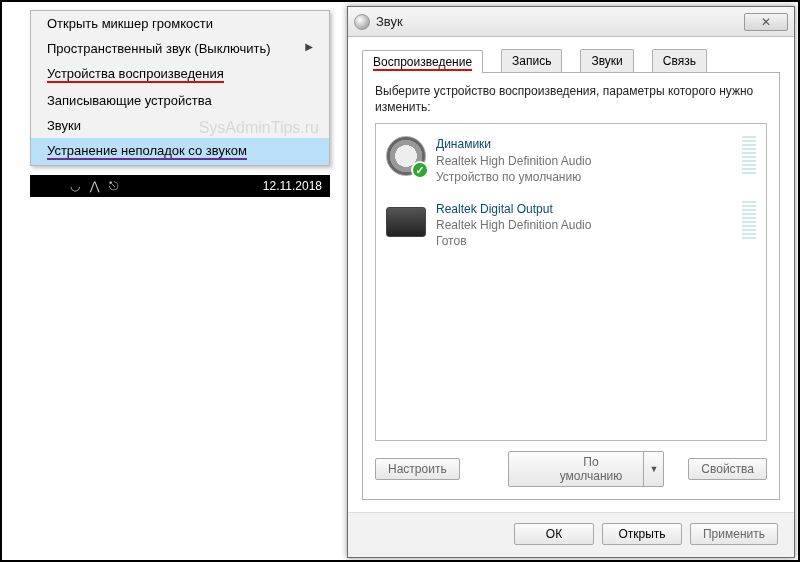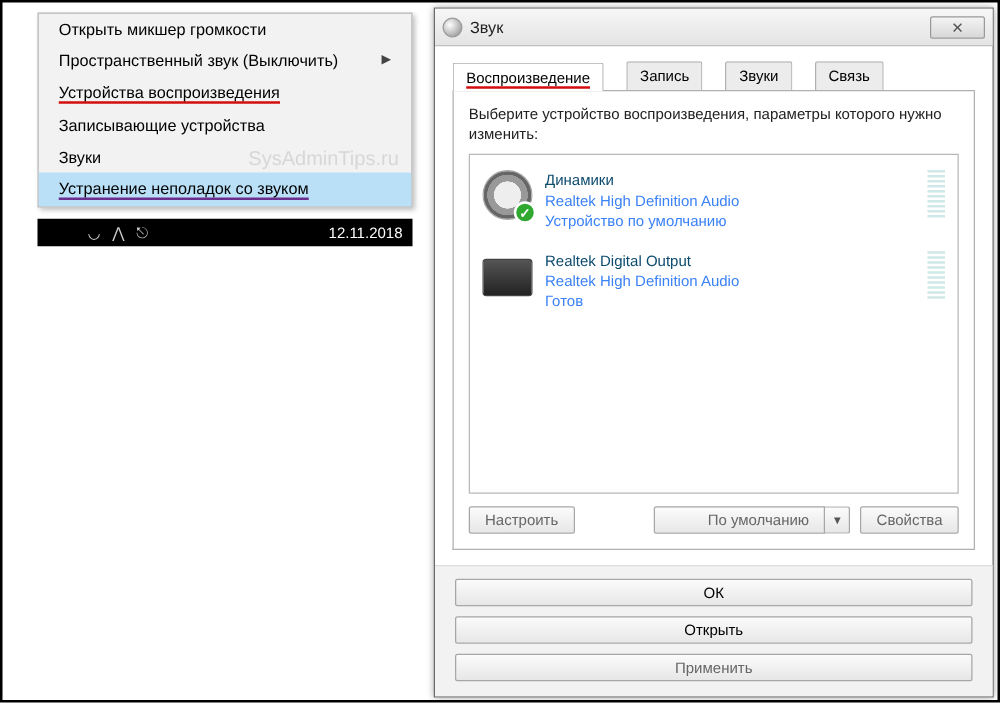--- a/index.html
+++ b/index.html
@@ -184,36 +184,36 @@
     }
     .dev-icon.hardware {
       background: linear-gradient(#555,#222);
       border-radius: 3px;
       border: 1px solid #444;
       height: 30px;
       margin-top: 6px;
     }
     .dev-text { font-size: 12px; line-height: 1.35; }
     .dev-text .name { color: #0c4a6e; }
-    .dev-text .sub { color: #3b82f6; }
+    .dev-text .sub { color: #737373; }
     .level-meter {
       margin-left: auto;
       width: 14px;
       display: flex;
       flex-direction: column;
       gap: 2px;
     }
     .level-meter .bar {
       height: 2px;
       background: #cfe8e8;
     }
 
     .panel-buttons {
       display: flex;
-      gap: 8px;
+      gap: 24px;
       margin-top: 10px;
       align-items: center;
       justify-content: flex-end;
     }
     .btn {
       padding: 3px 12px;
       font-size: 12px;
       background: linear-gradient(#fbfbfb,#e7e7e7);
       border: 1px solid #a7a7a7;
       border-radius: 2px;
@@ -233,21 +233,20 @@
     }
     .spacer { flex: 1; }
 
     .dialog-footer {
       display: flex;
       justify-content: flex-end;
       gap: 8px;
       padding: 10px 16px 12px;
       border-top: 1px solid #ddd;
       background: #f2f2f2;
-      flex-direction: column;
     }
     .dialog-footer .btn { min-width: 80px; text-align: center; }
   </style>
 </head>
 <body>
 
 <div class="context-menu">
   <div class="ctx-item">
     <span>Открыть микшер громкости</span>
   </div>

